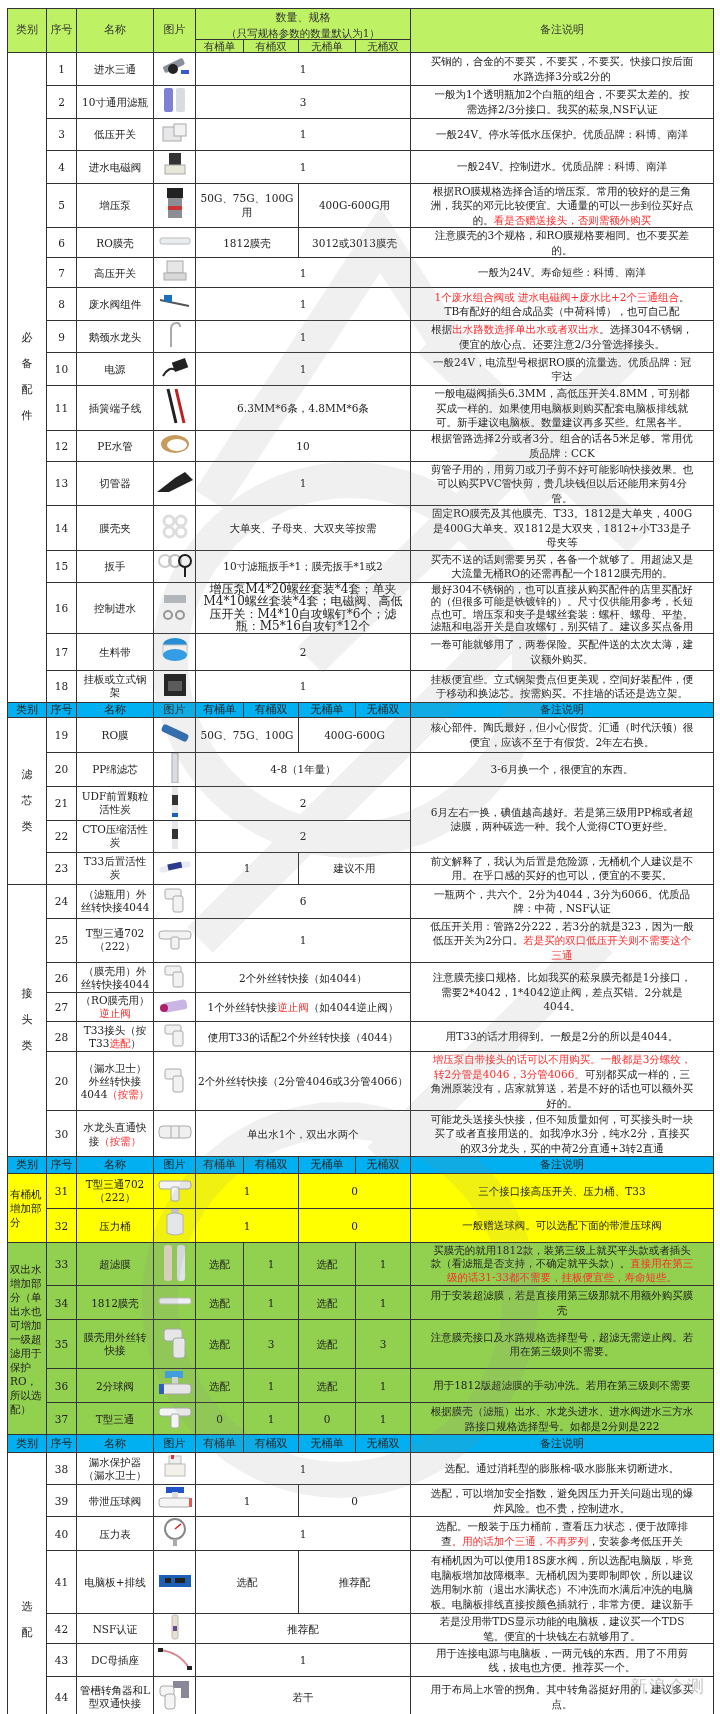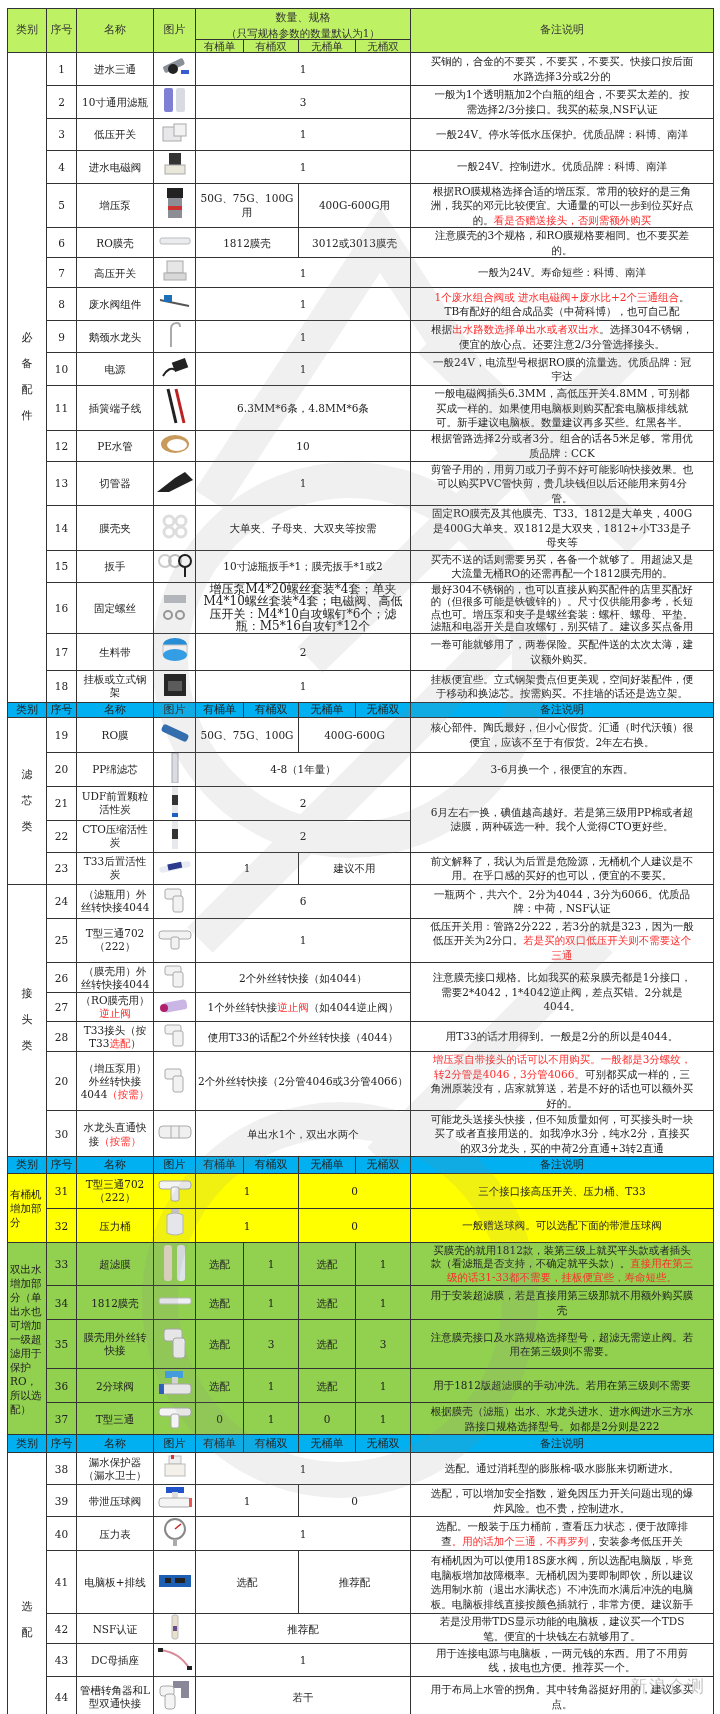--- a/index.html
+++ b/index.html
@@ -207,21 +207,21 @@
               <circle cx="8" cy="9" r="6" fill="none" stroke="#ccc" stroke-width="2"></circle>
               <circle cx="18" cy="9" r="6" fill="none" stroke="#bbb" stroke-width="2"></circle>
               <circle cx="28" cy="9" r="6" fill="none" stroke="#111" stroke-width="2"></circle>
               <line x1="28" y1="15" x2="28" y2="25" stroke="#111" stroke-width="2"></line>
             </svg></td>
     <td colspan="4">10寸滤瓶扳手*1；膜壳扳手*1或2</td>
     <td class="note">买壳不送的话则需要另买，各备一个就够了。用超滤又是大流量无桶RO的还需再配一个1812膜壳用的。</td>
   </tr>
   <tr style="height:49px">
     <td>16</td>
-    <td>固定螺丝</td>
+    <td>控制进水</td>
     <td class="pic"><svg width="34" height="34" viewBox="0 0 34 34">
               <rect x="6" y="6" width="22" height="8" fill="#b9bdc2"></rect>
               <circle cx="10" cy="26" r="4" fill="none" stroke="#999" stroke-width="2"></circle>
               <circle cx="22" cy="26" r="4" fill="none" stroke="#999" stroke-width="2"></circle>
             </svg></td>
     <td colspan="4" style="font-size:12px;line-height:12.5px">增压泵M4*20螺丝套装*4套；单夹M4*10螺丝套装*4套；电磁阀、高低压开关：M4*10自攻螺钉*6个；滤瓶：M5*16自攻钉*12个</td>
     <td class="note" style="line-height:12.5px">最好304不锈钢的，也可以直接从购买配件的店里买配好的（但很多可能是铁镀锌的）。尺寸仅供能用参考，长短点也可。增压泵和夹子是螺丝套装：螺杆、螺母、平垫。滤瓶和电器开关是自攻螺钉，别买错了。建议多买点备用</td>
   </tr>
   <tr style="height:37px">
     <td>17</td>
@@ -354,21 +354,21 @@
     <td style="line-height:13px"><span>T33接头（按T33</span><span class="red">选配</span><span>）</span></td>
     <td class="pic"><svg width="26" height="26" viewBox="0 0 26 26">
               <rect x="3" y="3" width="16" height="9" rx="2" fill="#f2f2f2" stroke="#aaa"></rect>
               <rect x="11" y="9" width="10" height="15" rx="2" fill="#f2f2f2" stroke="#aaa"></rect>
             </svg></td>
     <td colspan="4">使用T33的话配2个外丝转快接（4044）</td>
     <td class="note">用T33的话才用得到。一般是2分的所以是4044。</td>
   </tr>
   <tr style="height:43px">
     <td>20</td>
-    <td style="line-height:13px"><span>（增压泵用）外丝转快接4044</span><span class="red">（按需）</span></td>
+    <td style="line-height:13px"><span>（漏水卫士）外丝转快接4044</span><span class="red">（按需）</span></td>
     <td class="pic"><svg width="26" height="30" viewBox="0 0 26 30">
               <rect x="3" y="4" width="16" height="10" rx="2" fill="#f2f2f2" stroke="#aaa"></rect>
               <rect x="11" y="11" width="10" height="16" rx="2" fill="#f2f2f2" stroke="#aaa"></rect>
             </svg></td>
     <td colspan="4">2个外丝转快接（2分管4046或3分管4066）</td>
     <td class="note"><span class="red">增压泵自带接头的话可以不用购买。一般都是3分螺纹，转2分管是4046，3分管4066。</span><span>可别都买成一样的，三角洲原装没有，店家就算送，若是不好的话也可以额外买好的。</span></td>
   </tr>
   <tr style="height:46px">
     <td>30</td>
     <td style="line-height:14px"><span>水龙头直通快接</span><span class="red">（按需）</span></td>

